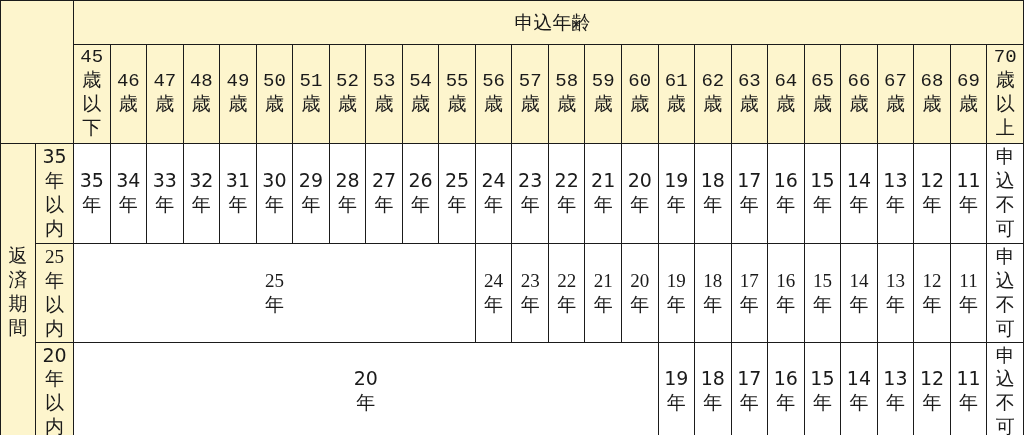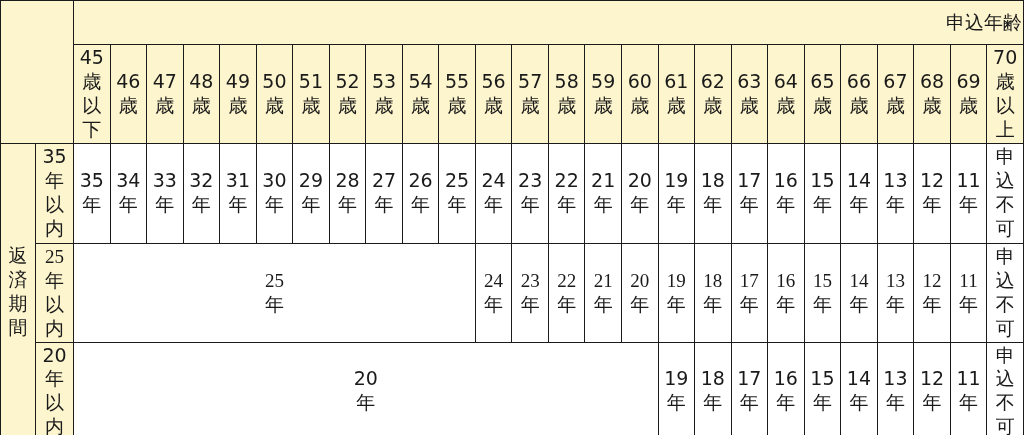--- a/index.html
+++ b/index.html
@@ -23,28 +23,28 @@
     border:1px solid var(--border);
     vertical-align:middle;
     text-align:center;
     padding:1px;
     word-break:break-all;
     line-height:1.26;
     font-weight:normal;
   }
   .hdr{background:var(--header-bg);}
   .group-hdr{
-    text-align:right;
+    text-align:center;
     padding-left:9px;
     word-break:keep-all;
     white-space:nowrap;
   }
   .merged{white-space:pre-line;word-break:normal;}
   .r-top{height:44px;}
-  .r-ages{height:98px;}
+  .r-ages{height:98px;font-family:Liberation Mono, monospace;}
   .r1{height:100px;}
   .r2{height:96px;font-family:Liberation Serif, serif;}
   .r3{height:96px;}
 </style>
 </head>
 <body>
 
 <table>
   <colgroup>
     <col style="width:35px">

